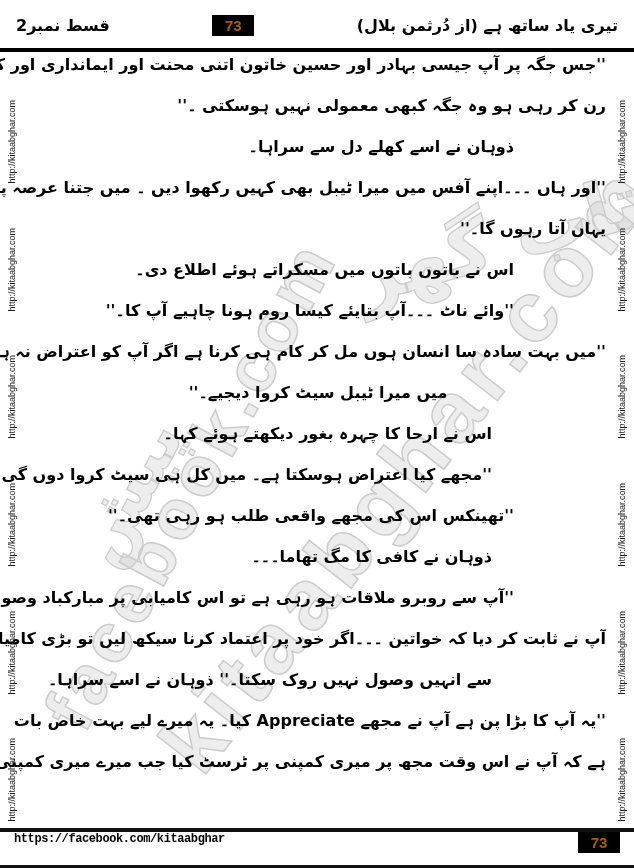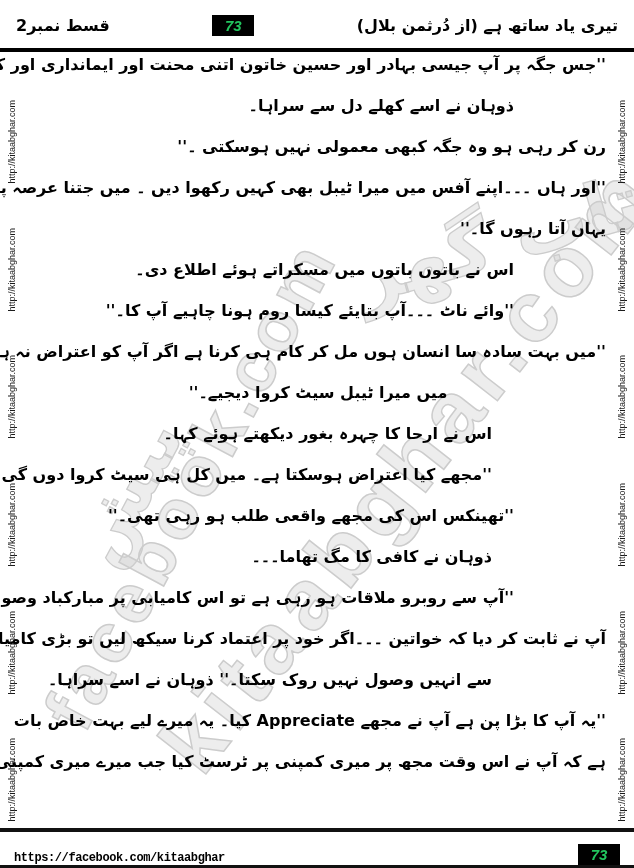--- a/index.html
+++ b/index.html
@@ -9,24 +9,23 @@
   }
   
   .header{
     position:absolute;top:0;left:0;right:0;height:52px;
     display:flex;align-items:center;justify-content:space-between;
     padding:2px 16px 0 16px;box-sizing:border-box;
     border-bottom:4px solid #000;background:#fff;z-index:3;
   }
   .hdr-text{font-size:16px;font-weight:bold;color:#000;direction:rtl;white-space:nowrap;}
   .pagenum-box{
-    background:#000;color:#22c55e;font-family:"Liberation Sans",sans-serif;
+    background:#000;color:#a16207;font-family:"Liberation Sans",sans-serif;
     font-weight:bold;font-size:15px;line-height:21px;padding:0 10px;min-width:22px;
     text-align:center;
-    font-style:italic;
   }
   
   .wm{
     position:absolute;z-index:0;pointer-events:none;white-space:nowrap;
     color:transparent;-webkit-text-stroke:1.5px #cccccc;font-weight:bold;
     font-family:"Liberation Sans",sans-serif;
   }
   .wm-fallback{color:rgba(204,204,204,0.35);} 
   #wm-facebook{left:28px;top:705px;font-size:70px;letter-spacing:6px;
     transform:rotate(-62deg);transform-origin:0 0;}
@@ -58,21 +57,21 @@
   }
   .al-full{text-align:justify;text-align-last:justify;}
   .al-right{text-align:right;}
   .al-left{text-align:center;}
   .al-indent{text-align:right;padding-left:0;padding-right:92px;}
   .al-indent2{text-align:right;padding-left:0;padding-right:114px;}
   
   .footer{
     position:absolute;left:0;right:0;bottom:0;height:40px;
     border-top:4px solid #111;border-bottom:3px solid #111;
-    display:flex;align-items:flex-end;justify-content:space-between;
+    display:flex;align-items:flex-start;justify-content:space-between;
     padding:0 14px;box-sizing:border-box;background:#fff;z-index:3;
   }
   .footer-url{
     font-family:"Liberation Mono",monospace;font-size:12px;font-weight:bold;
     color:#000;letter-spacing:-0.4px;white-space:nowrap;
   }
 </style>
 </head>
 <body>
 
@@ -101,22 +100,22 @@
       <span class="margin-url">http://kitaabghar.com</span>
       <span class="margin-url">http://kitaabghar.com</span>
       <span class="margin-url">http://kitaabghar.com</span>
       <span class="margin-url">http://kitaabghar.com</span>
       <span class="margin-url">http://kitaabghar.com</span>
       <span class="margin-url">http://kitaabghar.com</span>
     </div>
 
   <div class="textbody" id="textbody">
       <div class="line al-full">''جس جگہ پر آپ جیسی بہادر اور حسین خاتون اتنی محنت اور ایمانداری اور کامیابی سے اپنا بزنس</div>
+      <div class="line al-right">رن کر رہی ہو وہ جگہ کبھی معمولی نہیں ہوسکتی ۔''</div>
       <div class="line al-indent">ذوہان نے اسے کھلے دل سے سراہا۔</div>
-      <div class="line al-right">رن کر رہی ہو وہ جگہ کبھی معمولی نہیں ہوسکتی ۔''</div>
       <div class="line al-full">''اور ہاں ۔۔۔اپنے آفس میں میرا ٹیبل بھی کہیں رکھوا دیں ۔ میں جتنا عرصہ پاکستان میں ہوں</div>
       <div class="line al-right">یہاں آتا رہوں گا۔''</div>
       <div class="line al-indent">اس نے باتوں باتوں میں مسکراتے ہوئے اطلاع دی۔</div>
       <div class="line al-indent">''وائے ناٹ ۔۔۔آپ بتایئے کیسا روم ہونا چاہیے آپ کا۔''</div>
       <div class="line al-full">''میں بہت سادہ سا انسان ہوں مل کر کام ہی کرنا ہے اگر آپ کو اعتراض نہ ہو تو یہیں کسی کونے</div>
       <div class="line al-left">میں میرا ٹیبل سیٹ کروا دیجیے۔''</div>
       <div class="line al-indent2">اس نے ارحا کا چہرہ بغور دیکھتے ہوئے کہا۔</div>
       <div class="line al-indent2">''مجھے کیا اعتراض ہوسکتا ہے۔ میں کل ہی سیٹ کروا دوں گی۔''</div>
       <div class="line al-indent">''تھینکس اس کی مجھے واقعی طلب ہو رہی تھی۔''</div>
       <div class="line al-indent2">ذوہان نے کافی کا مگ تھاما۔۔۔</div>

